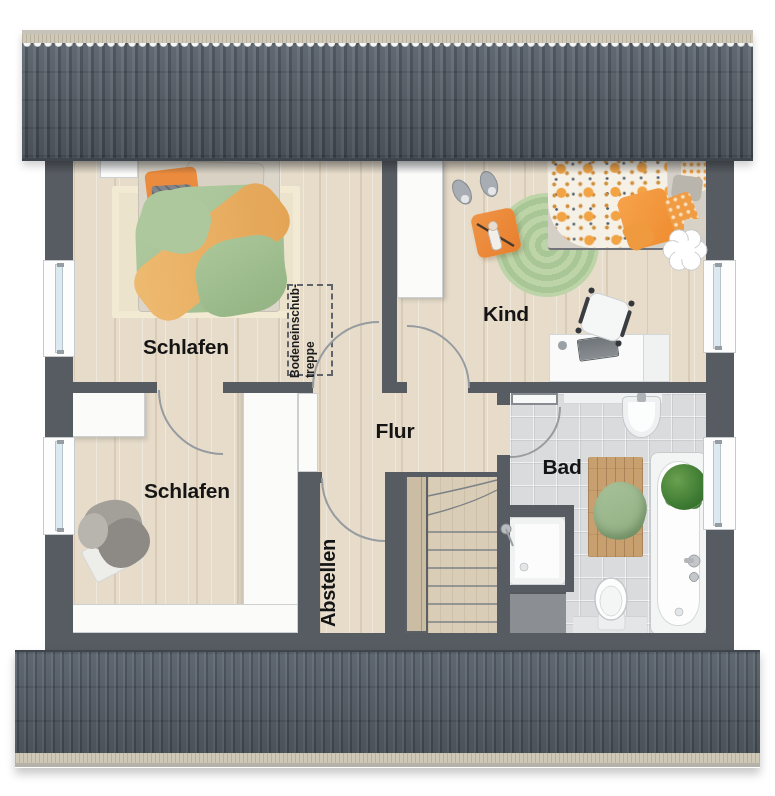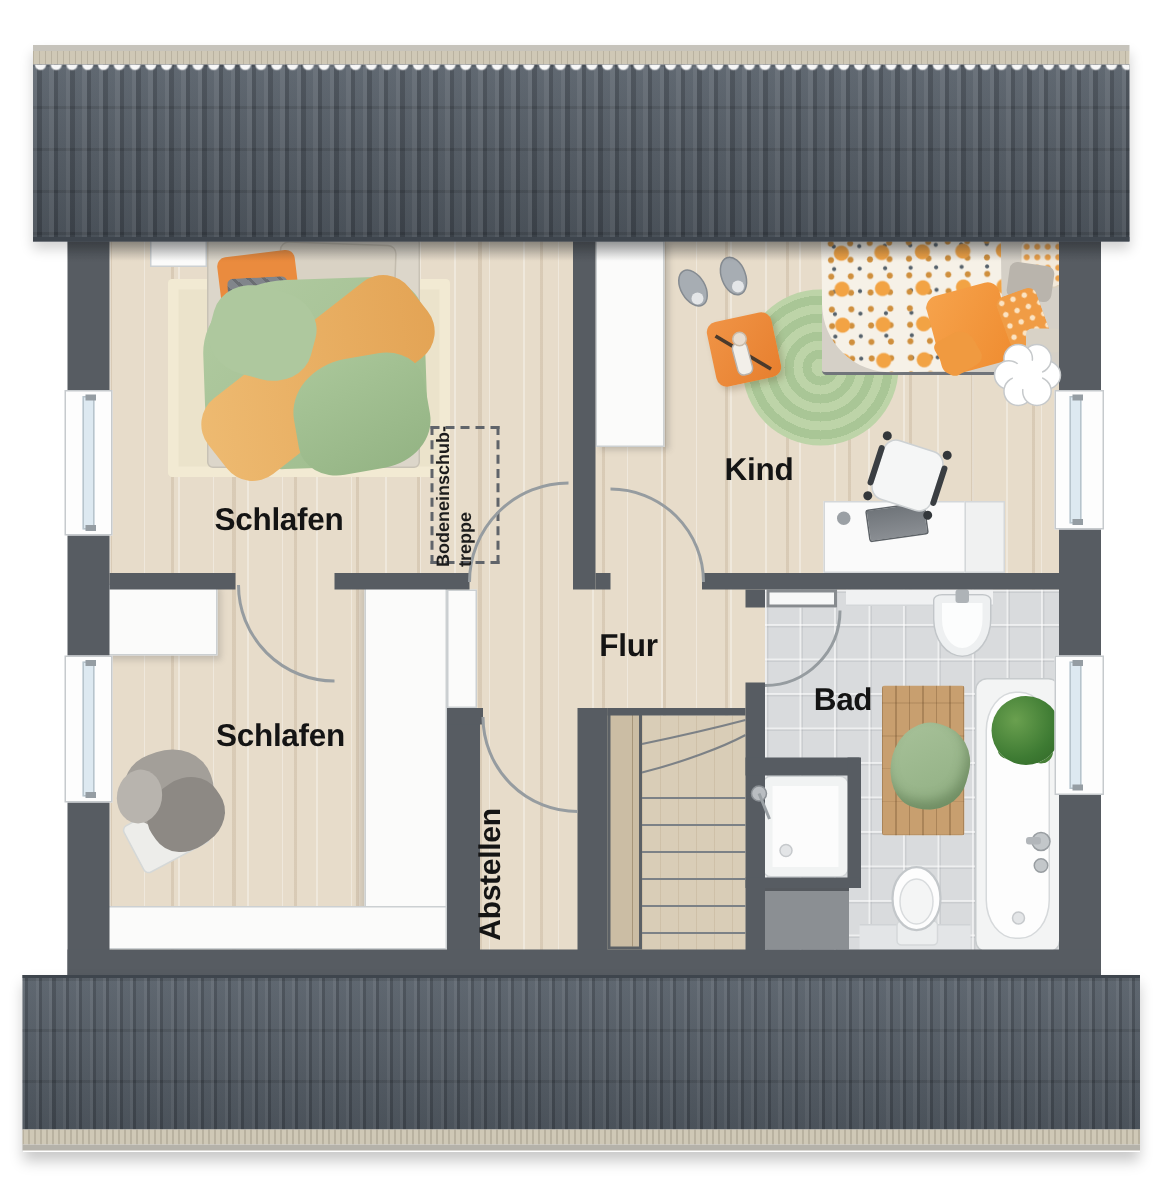--- a/index.html
+++ b/index.html
@@ -213,21 +213,21 @@
       <circle cx="694" cy="561" r="6" fill="#c3c7ca" stroke="#989da1"></circle>
       <circle cx="694" cy="577" r="4.5" fill="#c3c7ca" stroke="#989da1"></circle>
       <rect x="684" y="558" width="10" height="5" rx="2" fill="#b2b6ba"></rect>
       <circle cx="679" cy="612" r="4" fill="#e3e5e7" stroke="#c6c9cc"></circle>
     </g>
   </svg>
 
   <div class="label" style="left:186px;top:347px;">Schlafen</div>
   <div class="label" style="left:187px;top:491px;">Schlafen</div>
   <div class="label" style="left:506px;top:314px;">Kind</div>
-  <div class="label" style="left:395px;top:431px;margin-left:24px;">Flur</div>
+  <div class="label" style="left:395px;top:431px;">Flur</div>
   <div class="label" style="left:562px;top:467px;">Bad</div>
   <div class="label vert" style="left:328px;top:583px;font-size:20px;">Abstellen</div>
 
   <div class="abs" style="left:45px;top:160px;width:689px;height:14px;background:linear-gradient(180deg, rgba(40,45,50,0.38), rgba(40,45,50,0));z-index:8;"></div>
 
   <div class="abs" style="left:22px;top:30px;width:731px;height:131px;box-shadow:0 5px 8px rgba(0,0,0,0.18);z-index:9;">
     <div class="abs" style="left:0;top:0;width:100%;height:4px;background:#c6c3bb;"></div>
     <div class="abs gravel" style="left:0;top:4px;width:100%;height:9px;"></div>
     <div class="abs rooftiles" style="left:0;top:13px;width:100%;height:118px;border-bottom:3px solid #3e454d;box-sizing:border-box;">
       <div class="abs scallops" style="left:0;top:0;width:100%;height:9px;"></div>

